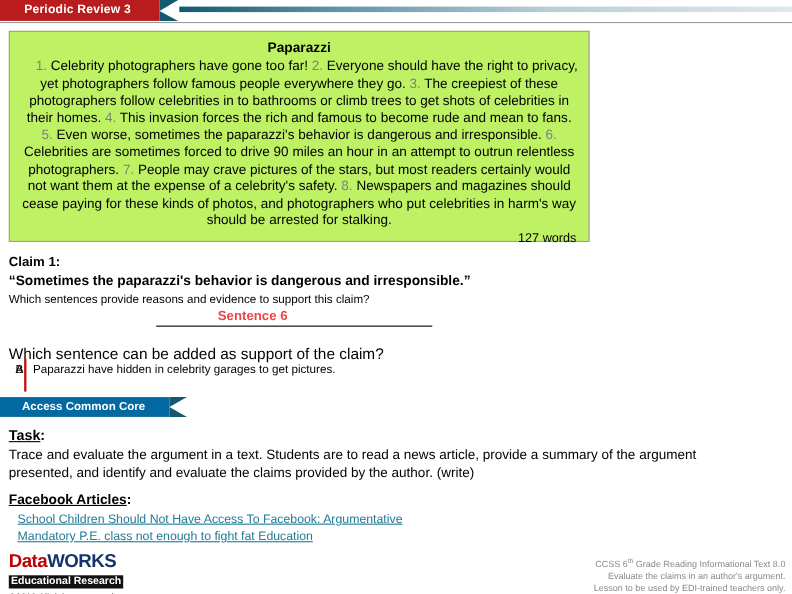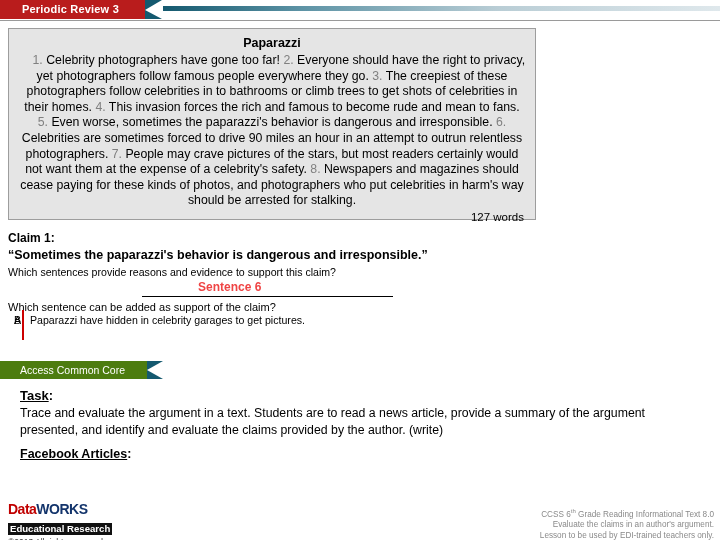--- a/index.html
+++ b/index.html
@@ -64,21 +64,21 @@
   }
 
   
   .passage-box {
     position: absolute;
     left: 8px;
     top: 28px;
     width: 528px;
     height: 192px;
     border: 1px solid #9d9d9d;
-    background: #e5e5e5;
+    background: #bef264;
     box-sizing: border-box;
     padding: 5px 9px 0 9px;
   }
   .passage-title {
     text-align: center;
     font-size: 12.5px;
     font-weight: bold;
     margin: 2px 0 3px 0;
   }
   .passage-body {
@@ -133,22 +133,22 @@
   }
   .answer-text {
     position: absolute;
     left: 190px;
     top: 1px;
     color: #ef4444;
     font-size: 12px;
     font-weight: bold;
   }
   .question2 {
-    font-size: 11px;
-    margin: 2px 0 0 0;
+    font-size: 14px;
+    margin: 14px 0 0 0;
   }
   .options {
     margin: 1px 0 0 0;
     position: relative;
   }
   .option {
     font-size: 10.6px;
     line-height: 13.5px;
     padding-left: 22px;
     position: relative;
@@ -171,45 +171,45 @@
   .acc-wrap {
     position: absolute;
     left: 0;
     top: 360px;
     width: 720px;
   }
   .acc-banner {
     position: relative;
     display: inline-block;
     height: 18px;
-    background: #4d7c0f;
+    background: #0369a1;
     color: #ffffff;
     font-size: 10.5px;
-    font-weight: normal;
+    font-weight: bold;
     line-height: 18px;
     padding-left: 20px;
     padding-right: 22px;
     white-space: nowrap;
   }
   .acc-banner::after {
     content: "";
     position: absolute;
     right: -16px;
     top: 0;
     width: 0;
     height: 0;
     border-top: 9px solid #14596f;
     border-bottom: 9px solid #14596f;
     border-right: 16px solid transparent;
   }
 
   
   .task-wrap {
     position: absolute;
-    left: 20px;
+    left: 8px;
     top: 388px;
     width: 700px;
   }
   .task-head {
     font-size: 13px;
     font-weight: bold;
     margin: 0 0 2px 0;
   }
   .task-head .u {
     text-decoration: underline;
@@ -242,21 +242,21 @@
   }
 
   
   .footer-logo {
     position: absolute;
     left: 8px;
     top: 501px;
     width: 136px;
   }
   .logo-top {
-    font-size: 14px;
+    font-size: 17px;
     font-weight: bold;
     line-height: 17px;
     letter-spacing: -0.5px;
     white-space: nowrap;
   }
   .logo-data { color: #c00000; }
   .logo-works { color: #13346b; }
   .logo-sub {
     background: #111111;
     color: #ffffff;
@@ -324,20 +324,24 @@
 
 <div class="acc-wrap">
   <div class="acc-banner">Access Common Core</div>
 </div>
 
 <div class="task-wrap">
   <div class="task-head"><span class="u">Task</span><span>:</span></div>
   <div class="task-body">Trace and evaluate the argument in a text. Students are to read a news article,  provide a summary of the argument presented,  and identify and evaluate the claims provided by the author. (write)</div>
 
   <div class="sugg-head"><span class="u">Facebook Articles</span><span>:</span></div>
+  <div class="links" id="links-list">
+      <span class="link">School Children Should Not Have Access To Facebook: Argumentative </span>
+      <span class="link">Mandatory P.E. class not enough to fight fat Education</span>
+    </div>
 </div>
 
 <div class="footer-logo">
   <div class="logo-top"><span class="logo-data">Data</span><span class="logo-works">WORKS</span></div>
   <div class="logo-sub">Educational Research</div>
 </div>
 <div class="copyright">©2013 All rights reserved.</div>
 
 <div class="footer-right">
   <div><span>CCSS 6</span><sup>th</sup><span> Grade Reading Informational Text 8.0</span></div>

